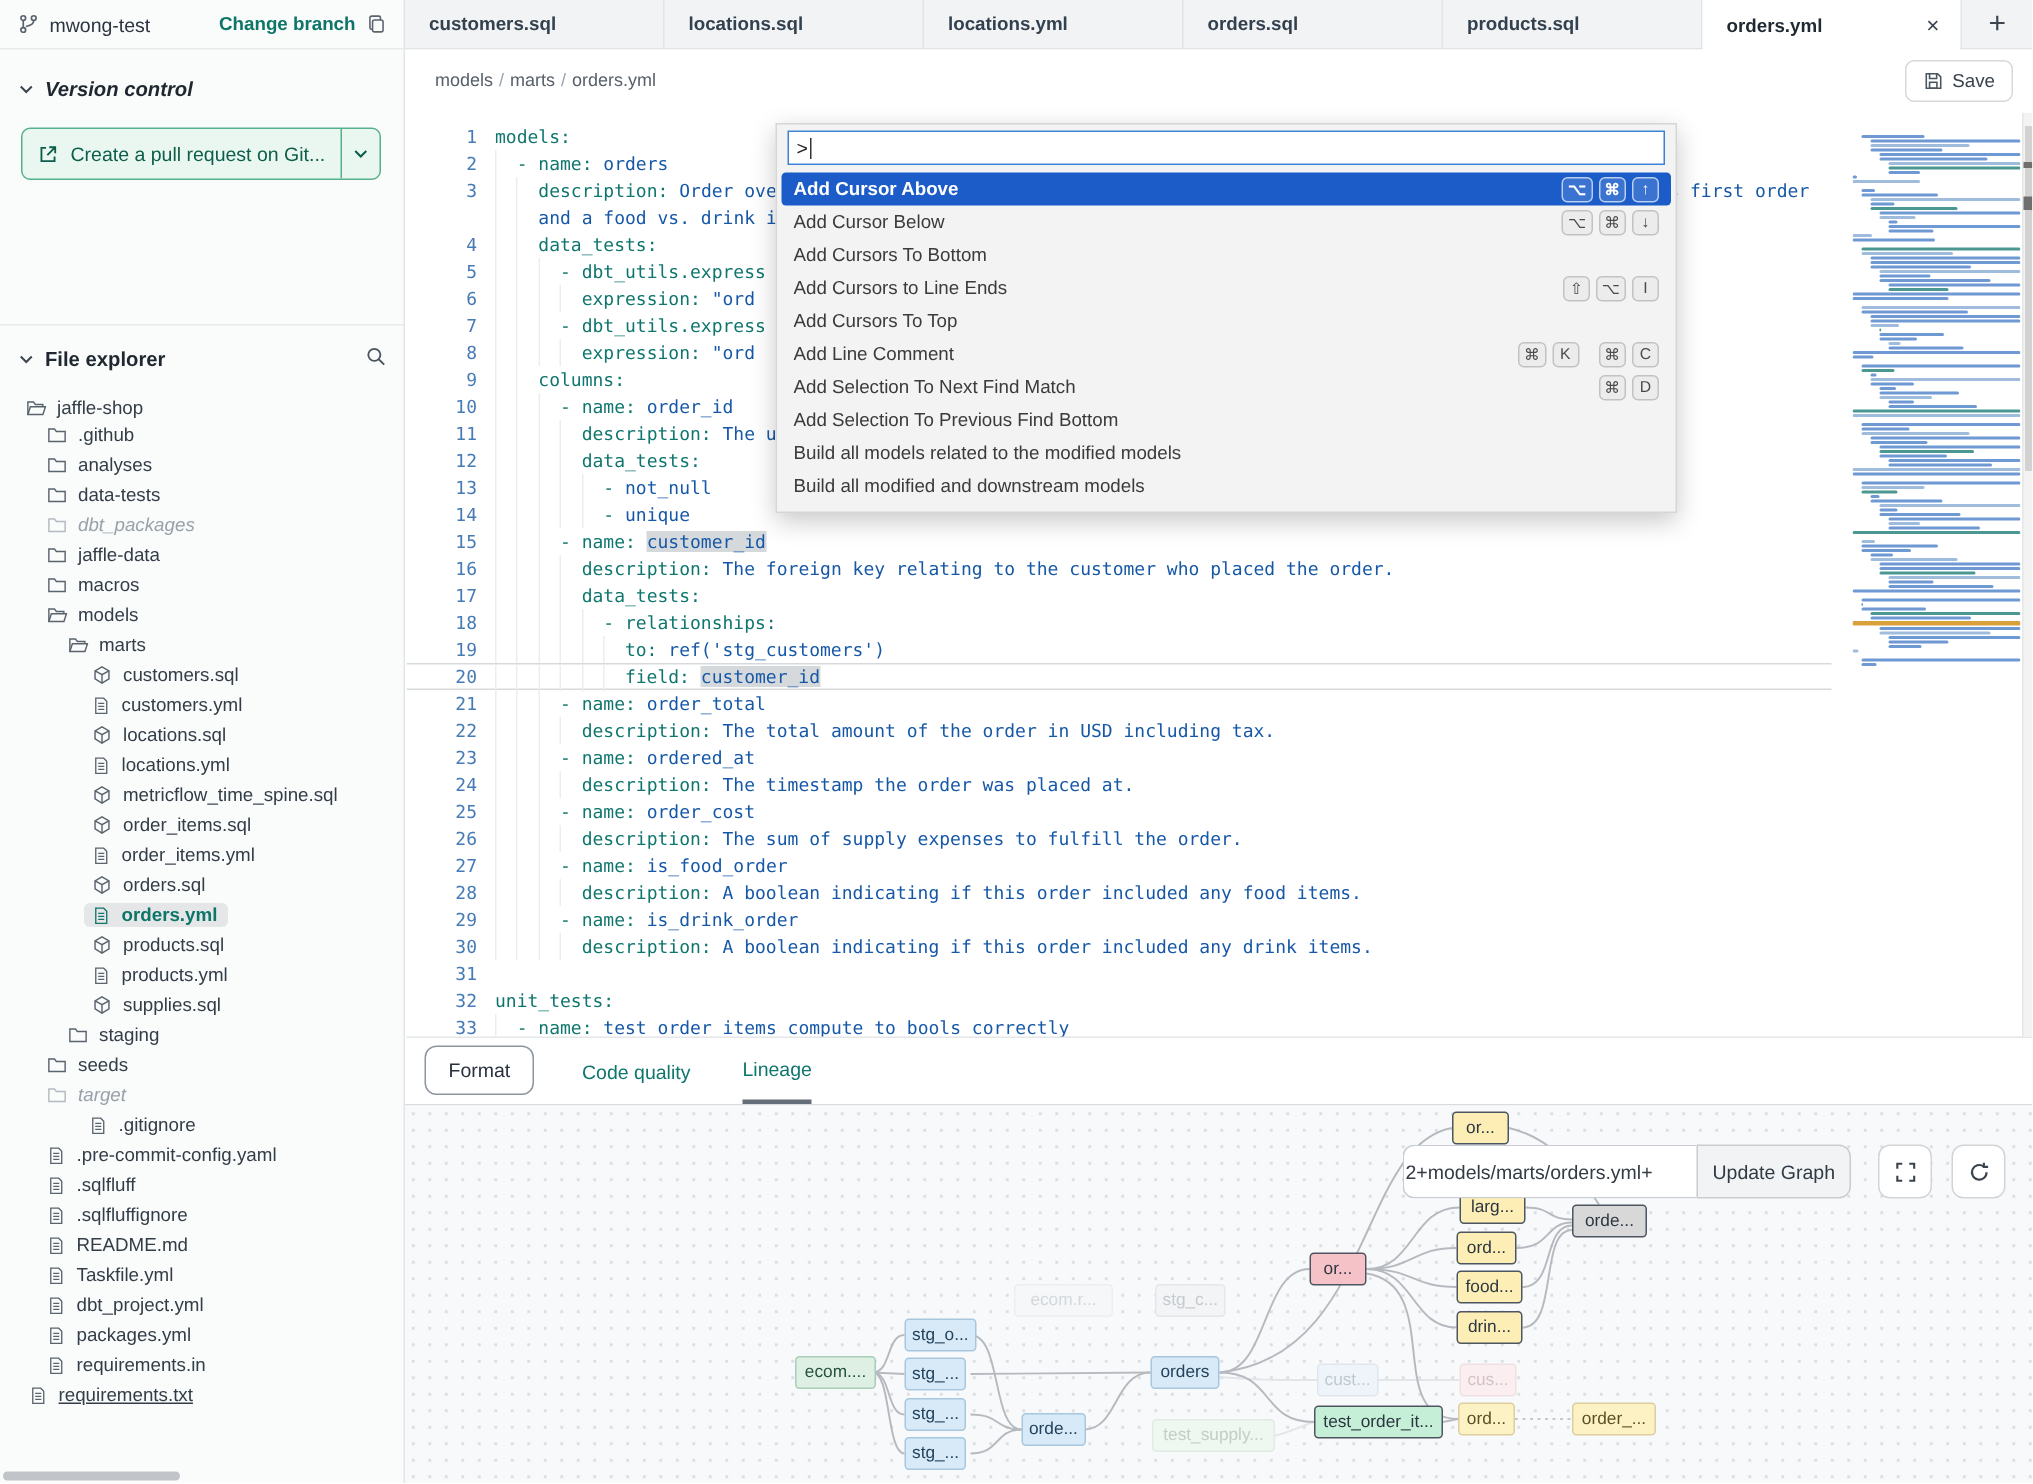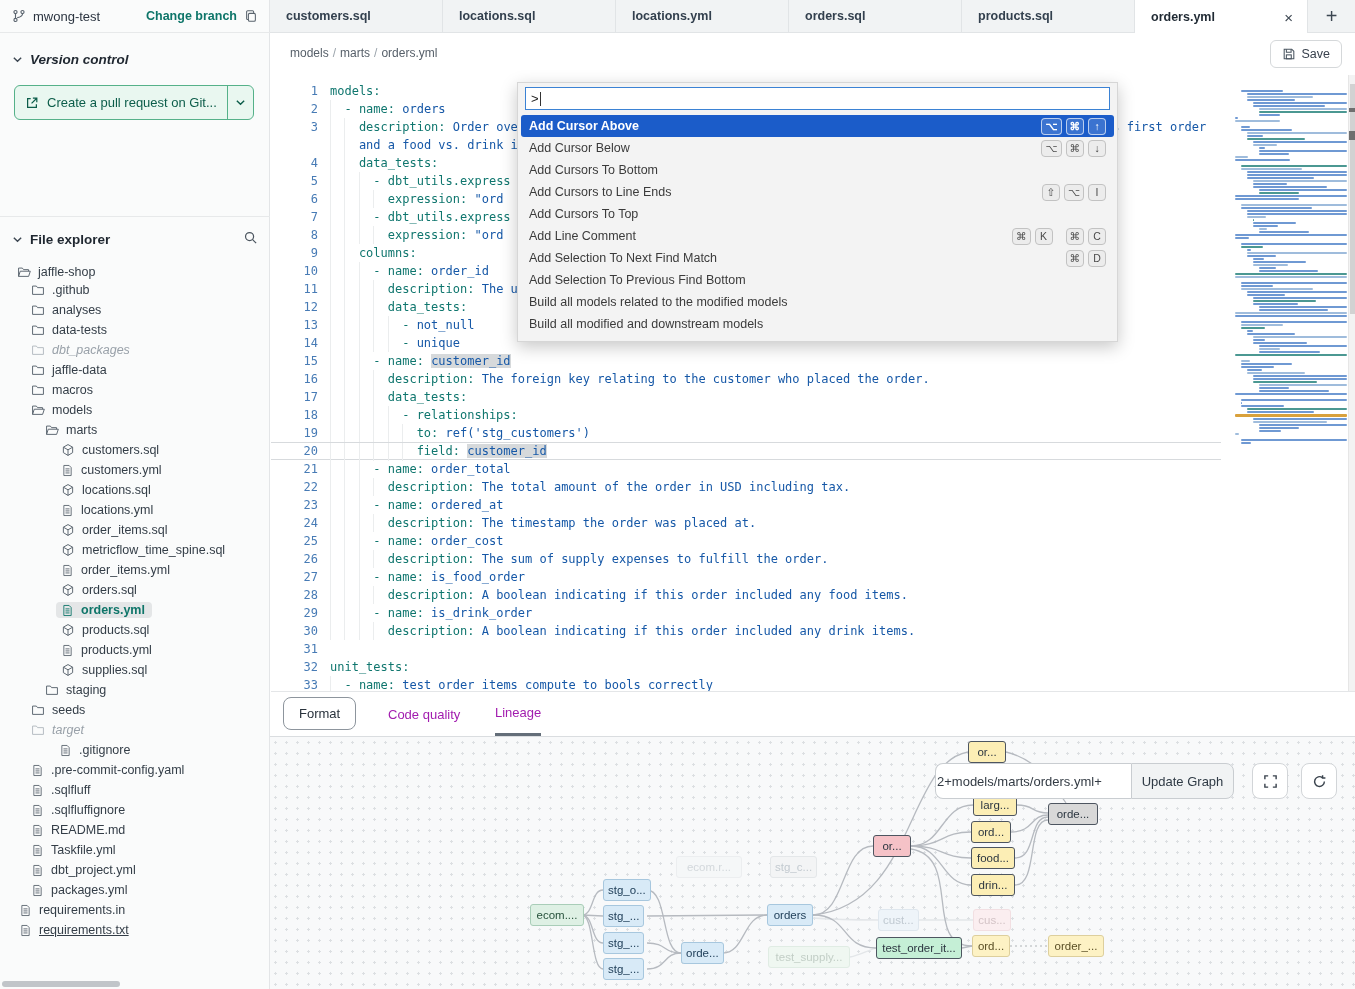--- a/index.html
+++ b/index.html
@@ -70,21 +70,21 @@
   .pal-row { height:22px; display:flex; align-items:center; padding:0 8px; font-size:12.5px; color:#3b3b3b; border-radius:3px; cursor:pointer; }
   .pal-row.sel { background:var(--palsel,#1b5cc9); color:#fff; font-weight:700; }
   .pal-label { flex:1; white-space:nowrap; overflow:hidden; }
   .chip { min-width:18px; height:17px; padding:0 3px; border-radius:4px; font-size:10.5px; display:inline-flex; align-items:center; justify-content:center; margin-left:4px; background:#ececec; border:1px solid #c2c2c2; color:#4a4a4a; font-family:"Liberation Sans",sans-serif; }
   .pal-row.sel .chip { background:rgba(255,255,255,.14); border-color:rgba(255,255,255,.65); color:#fff; }
   .chipgap { width:9px; display:inline-block; }
 
   
   .panelhead { position:absolute; left:0; top:692px; width:1085px; height:45px; background:#fff; border-bottom:1px solid #dadde0; }
   .fmt-btn { position:absolute; left:13px; top:5px; height:33px; padding:0 15px; display:flex; align-items:center; background:#fff; border:1px solid #8d959d; border-radius:8px; font-size:13px; color:#29323c; cursor:pointer; }
-  .ptab { position:absolute; top:0; height:44px; display:flex; align-items:center; font-size:13px; color:#a21caf; cursor:pointer; }
+  .ptab { position:absolute; top:0; height:44px; display:flex; align-items:center; font-size:13px; color:#0f766e; cursor:pointer; }
   .ptab.active { border-bottom:3px solid #646e79; font-weight:400; }
 
   
   .lineage { position:absolute; left:0; top:737px; width:1085px; height:252px; background:#f8f9fa; background-image:radial-gradient(circle,#dcdfe2 1px, transparent 1.2px); background-size:11px 11px; overflow:hidden; }
   .edges { position:absolute; left:0; top:0; z-index:1; }
   .lnode { position:absolute; height:22px; display:flex; align-items:center; justify-content:center; font-size:11.5px; border-radius:3px; z-index:2; white-space:nowrap; padding:0 4px; cursor:pointer; color:#2c3640; }
   .k-blue { background:#d8eaf7; border:1px solid #a7c7de; color:#23425c; }
   .k-mint { background:#def0e4; border:1px solid #a9cdb8; color:#26513b; }
   .k-yellow { background:#fceeb5; border:1.5px solid #4d5560; }
   .k-yellowsoft { background:#fdf2c4; border:1px solid #ddcf9d; color:#5a4f26; }
@@ -309,32 +309,32 @@
           </span>
         </div>
         <div class="tree-row" style="padding-left: 56px;">
           <span class="tree-inner">
             <span class="icon">
               <svg width="14" height="14" viewBox="0 0 16 16" fill="none" stroke="currentColor" stroke-width="1.1">
                 <path d="M8 1.8l5.3 3V11L8 14.2 2.7 11V4.8z"></path>
                 <path d="M2.7 4.8 8 7.8l5.3-3M8 7.8v6.4"></path>
               </svg>
             </span>
-            <span>order_items.sql</span>
+            <span>metricflow_time_spine.sql</span>
           </span>
         </div>
         <div class="tree-row" style="padding-left: 56px;">
           <span class="tree-inner">
             <span class="icon">
               <svg width="14" height="14" viewBox="0 0 16 16" fill="none" stroke="currentColor" stroke-width="1.1">
                 <path d="M8 1.8l5.3 3V11L8 14.2 2.7 11V4.8z"></path>
                 <path d="M2.7 4.8 8 7.8l5.3-3M8 7.8v6.4"></path>
               </svg>
             </span>
-            <span>metricflow_time_spine.sql</span>
+            <span>order_items.sql</span>
           </span>
         </div>
         <div class="tree-row" style="padding-left: 56px;">
           <span class="tree-inner">
             <span class="icon">
               <svg width="13" height="13" viewBox="0 0 16 16" fill="none" stroke="currentColor" stroke-width="1.1">
                 <path d="M3.5 1.8h6.5l2.5 2.6v9.8h-9z"></path>
                 <path d="M5.5 6h5M5.5 8.5h5M5.5 11h5"></path>
               </svg>
             </span>
@@ -507,21 +507,21 @@
           <span class="tree-inner">
             <span class="icon">
               <svg width="13" height="13" viewBox="0 0 16 16" fill="none" stroke="currentColor" stroke-width="1.1">
                 <path d="M3.5 1.8h6.5l2.5 2.6v9.8h-9z"></path>
                 <path d="M5.5 6h5M5.5 8.5h5M5.5 11h5"></path>
               </svg>
             </span>
             <span>packages.yml</span>
           </span>
         </div>
-        <div class="tree-row" style="padding-left: 14px;">
+        <div class="tree-row" style="padding-left: 26px;">
           <span class="tree-inner">
             <span class="icon">
               <svg width="13" height="13" viewBox="0 0 16 16" fill="none" stroke="currentColor" stroke-width="1.1">
                 <path d="M3.5 1.8h6.5l2.5 2.6v9.8h-9z"></path>
                 <path d="M5.5 6h5M5.5 8.5h5M5.5 11h5"></path>
               </svg>
             </span>
             <span>requirements.in</span>
           </span>
         </div>

